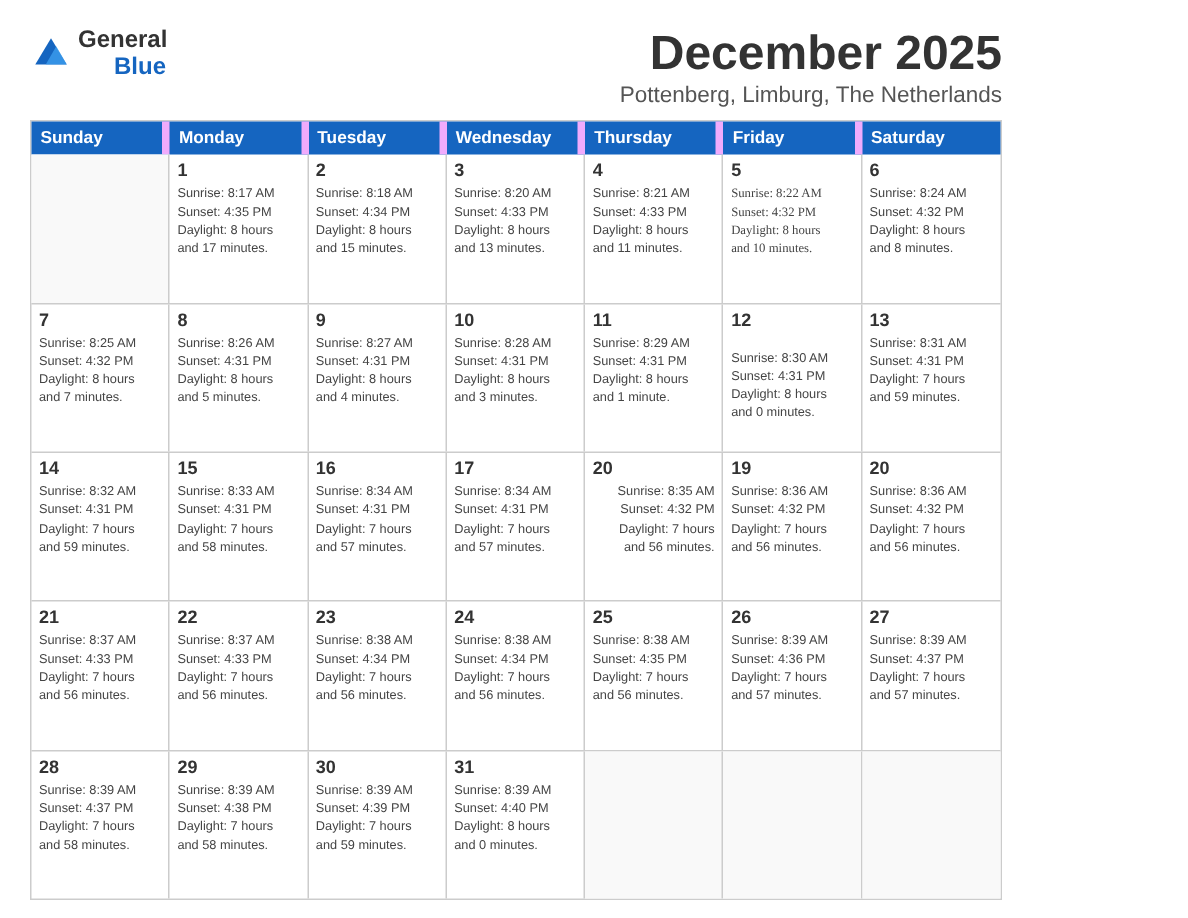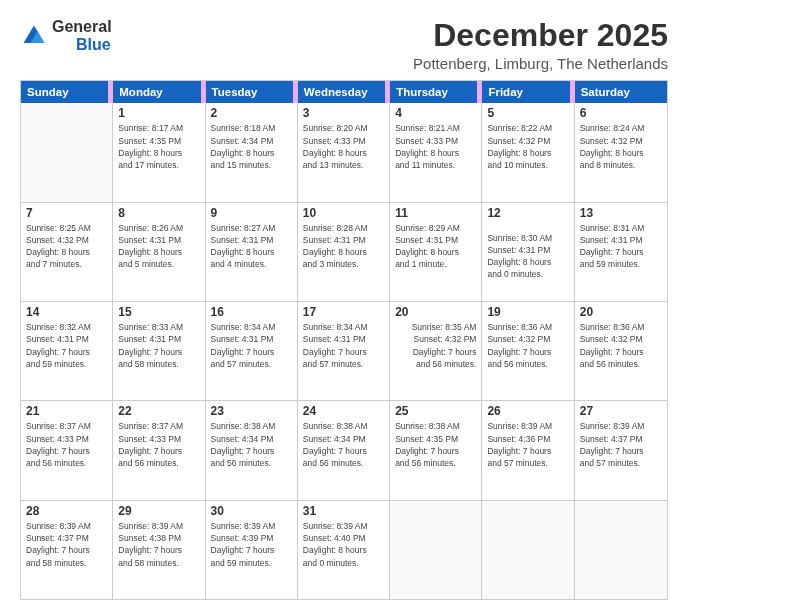--- a/index.html
+++ b/index.html
@@ -175,21 +175,21 @@
           </div>
           <div class="cal-cell">
             <span class="day-num">4</span>
             <div class="day-info" style="white-space: pre-line;">Sunrise: 8:21 AM
 Sunset: 4:33 PM
 Daylight: 8 hours
 and 11 minutes.</div>
           </div>
           <div class="cal-cell">
             <span class="day-num">5</span>
-            <div class="day-info" style="white-space: pre-line;">Sunrise: 8:22 AM
+            <div class="day-info" style="white-space: pre-line; font-family: Liberation Serif, serif;">Sunrise: 8:22 AM
 Sunset: 4:32 PM
 Daylight: 8 hours
 and 10 minutes.</div>
           </div>
           <div class="cal-cell">
             <span class="day-num">6</span>
             <div class="day-info" style="white-space: pre-line;">Sunrise: 8:24 AM
 Sunset: 4:32 PM
 Daylight: 8 hours
 and 8 minutes.</div>

